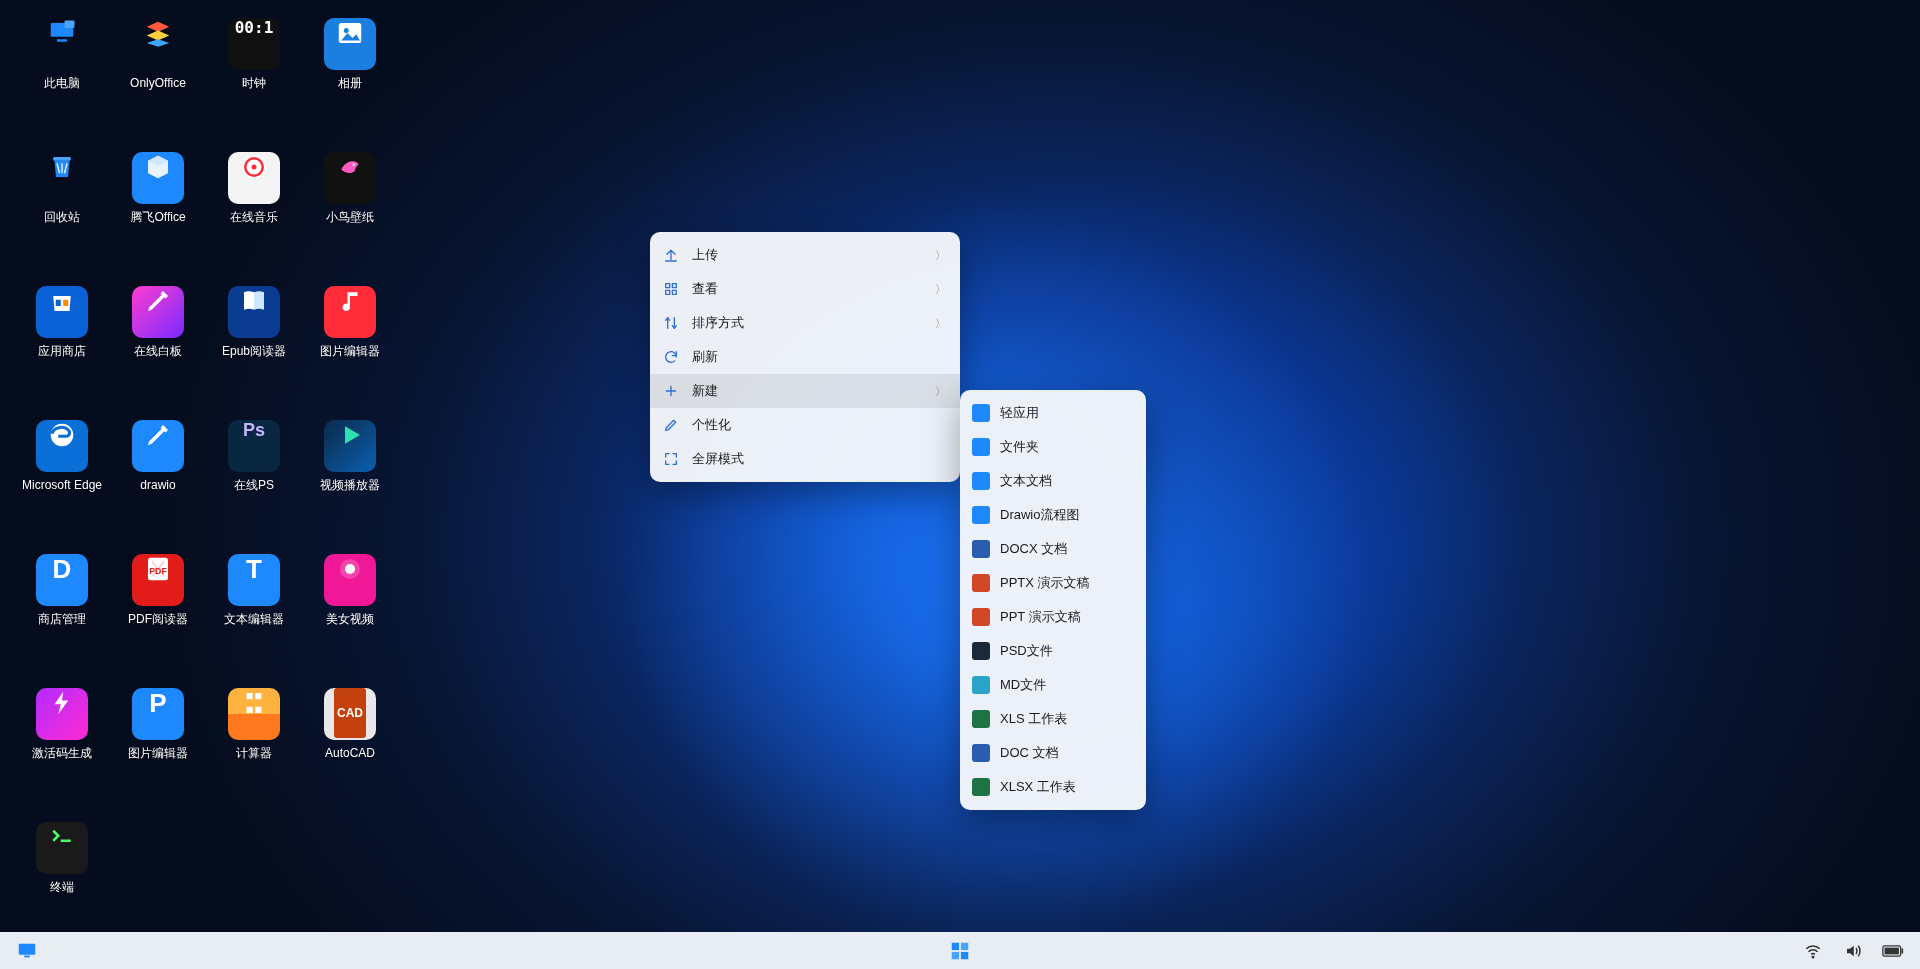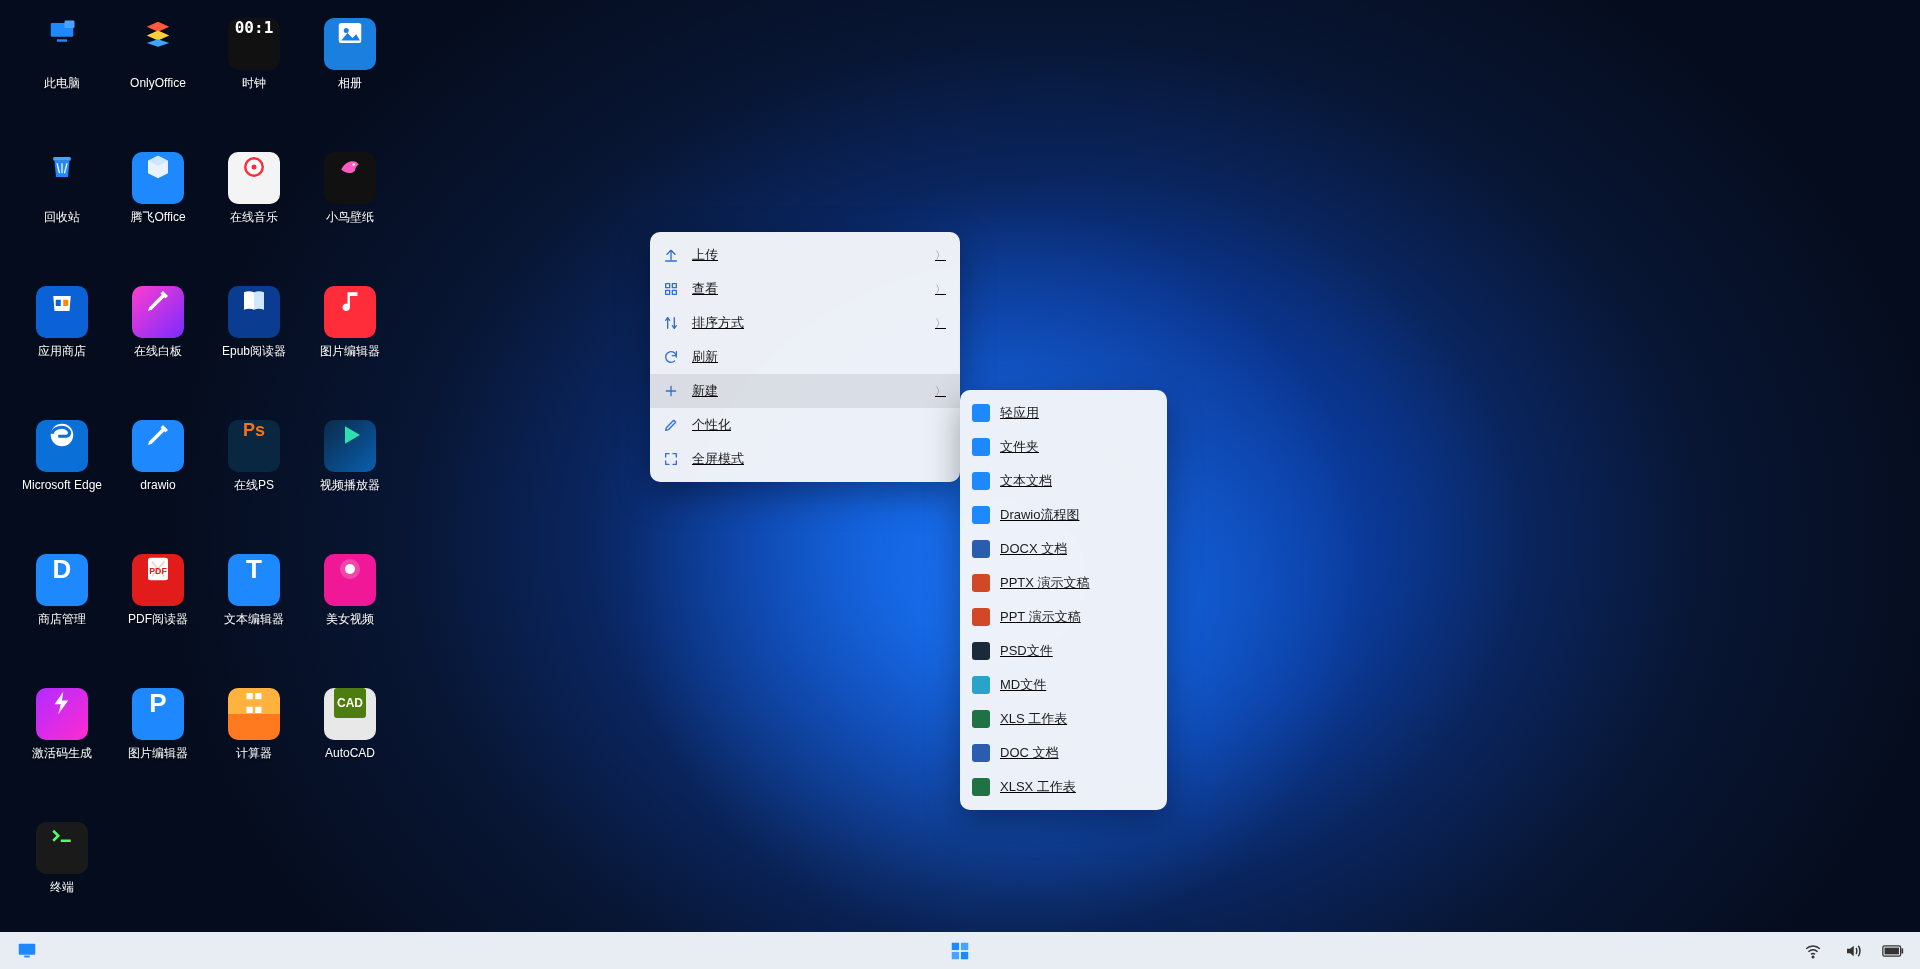--- a/index.html
+++ b/index.html
@@ -27,24 +27,23 @@
 .di { width: 96px; display: flex; flex-direction: column; align-items: center; cursor: pointer; }
 .di .tile { width: 52px; height: 52px; border-radius: 10px; display: flex; align-items: flex-start; justify-content: center; font-size: 24px; color: #fff; }
 .di .lbl { margin-top: 6px; color: #fff; font-size: 12px; text-align: center; line-height: 1.25; text-shadow: 0 1px 2px rgba(0,0,0,.6); max-width: 90px; word-break: break-word; }
 .ctx {
   position: absolute;
   background: rgba(244,246,250,.97);
   border-radius: 10px;
   box-shadow: 0 12px 34px rgba(0,0,0,.35);
   overflow: hidden;
   backdrop-filter: blur(6px);
-  text-decoration: underline;
 }
 #ctx-main { top: 232px; left: 650px; width: 310px; padding: 6px 0; }
-#ctx-sub  { top: 390px; left: 960px; width: 207px; padding: 6px 0; }
+#ctx-sub  { top: 390px; left: 960px; width: 186px; padding: 6px 0; }
 .ctx-item {
   display: flex; align-items: center;
   height: 34px; padding: 0 14px 0 12px;
   font-size: 13px; color: #1a1a1a; cursor: pointer; gap: 12px;
 }
 .ctx-item:hover, .ctx-item.hover { background: rgba(0,0,0,.08); }
 .ctx-item .mi { width: 18px; height: 18px; display: flex; align-items: center; justify-content: center; color: #2f6fd6; flex: 0 0 18px; }
 .ctx-item .mt { flex: 1 1 auto; }
 .ctx-item .chev { color: #7a7a7a; font-size: 11px; }
 .sub-item {
@@ -193,21 +192,21 @@
         <div class="tile" style="background:#1e88ff">
           <svg width="30" height="30" viewBox="0 0 24 24">
             <path d="M4 20l3-1 11-11-2-2L5 17z" fill="#fff"></path>
             <path d="M16 4l4 4-2 2-4-4z" fill="#fff"></path>
           </svg>
         </div>
         <div class="lbl">drawio</div>
       </div>
       <div class="di">
         <div class="tile" style="background:#0a2742">
-          <span style="color:#f97316;font-weight:700;font-size:18px">Ps</span>
+          <span style="color:#c4b5fd;font-weight:700;font-size:18px">Ps</span>
         </div>
         <div class="lbl">在线PS</div>
       </div>
       <div class="di">
         <div class="tile" style="background:linear-gradient(135deg,#0a2b4a,#0a5fb0)">
           <svg width="30" height="30" viewBox="0 0 24 24">
             <path d="M8 5v14l12-7z" fill="#2de0b0"></path>
           </svg>
         </div>
         <div class="lbl">视频播放器</div>
@@ -263,21 +262,21 @@
             <rect x="6" y="4" width="5" height="5" fill="#fff"></rect>
             <rect x="13" y="4" width="5" height="5" fill="#fff"></rect>
             <rect x="6" y="15" width="5" height="5" fill="#fff"></rect>
             <rect x="13" y="15" width="5" height="5" fill="#fff"></rect>
           </svg>
         </div>
         <div class="lbl">计算器</div>
       </div>
       <div class="di">
         <div class="tile" style="background:#e8e8e8">
-          <span style="color:#0a6fd6;font-weight:700;font-size:12px;background:#4d7c0f;color:#fff;padding:8px 3px;border-radius:3px">CAD</span>
+          <span style="color:#0a6fd6;font-weight:700;font-size:12px;background:#c2410c;color:#fff;padding:18px 3px;border-radius:3px">CAD</span>
         </div>
         <div class="lbl">AutoCAD</div>
       </div>
       <div class="di">
         <div class="tile" style="background:#1a1a1a">
           <svg width="30" height="30" viewBox="0 0 24 24">
             <path d="M5 7l4 4-4 4" stroke="#4cff6a" stroke-width="2" fill="none"></path>
             <path d="M11 15h8" stroke="#4cff6a" stroke-width="2"></path>
           </svg>
         </div>

